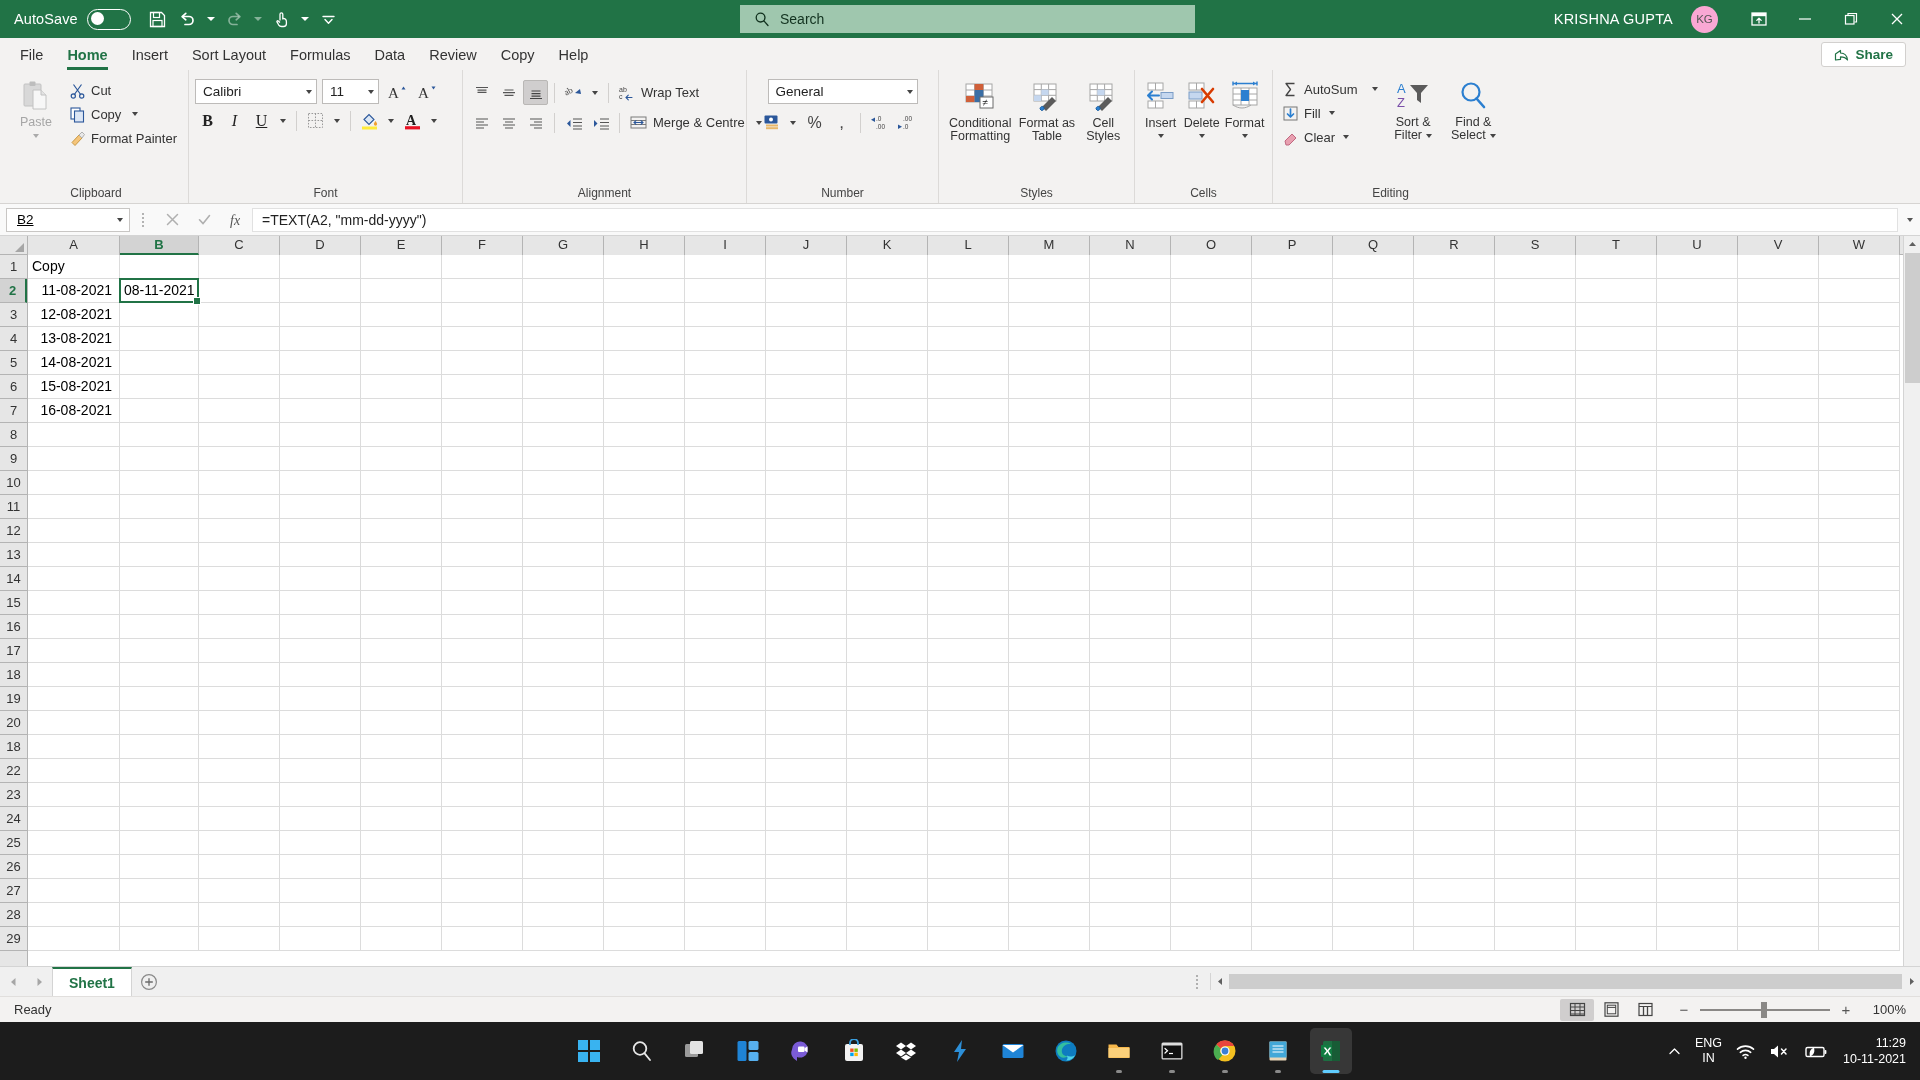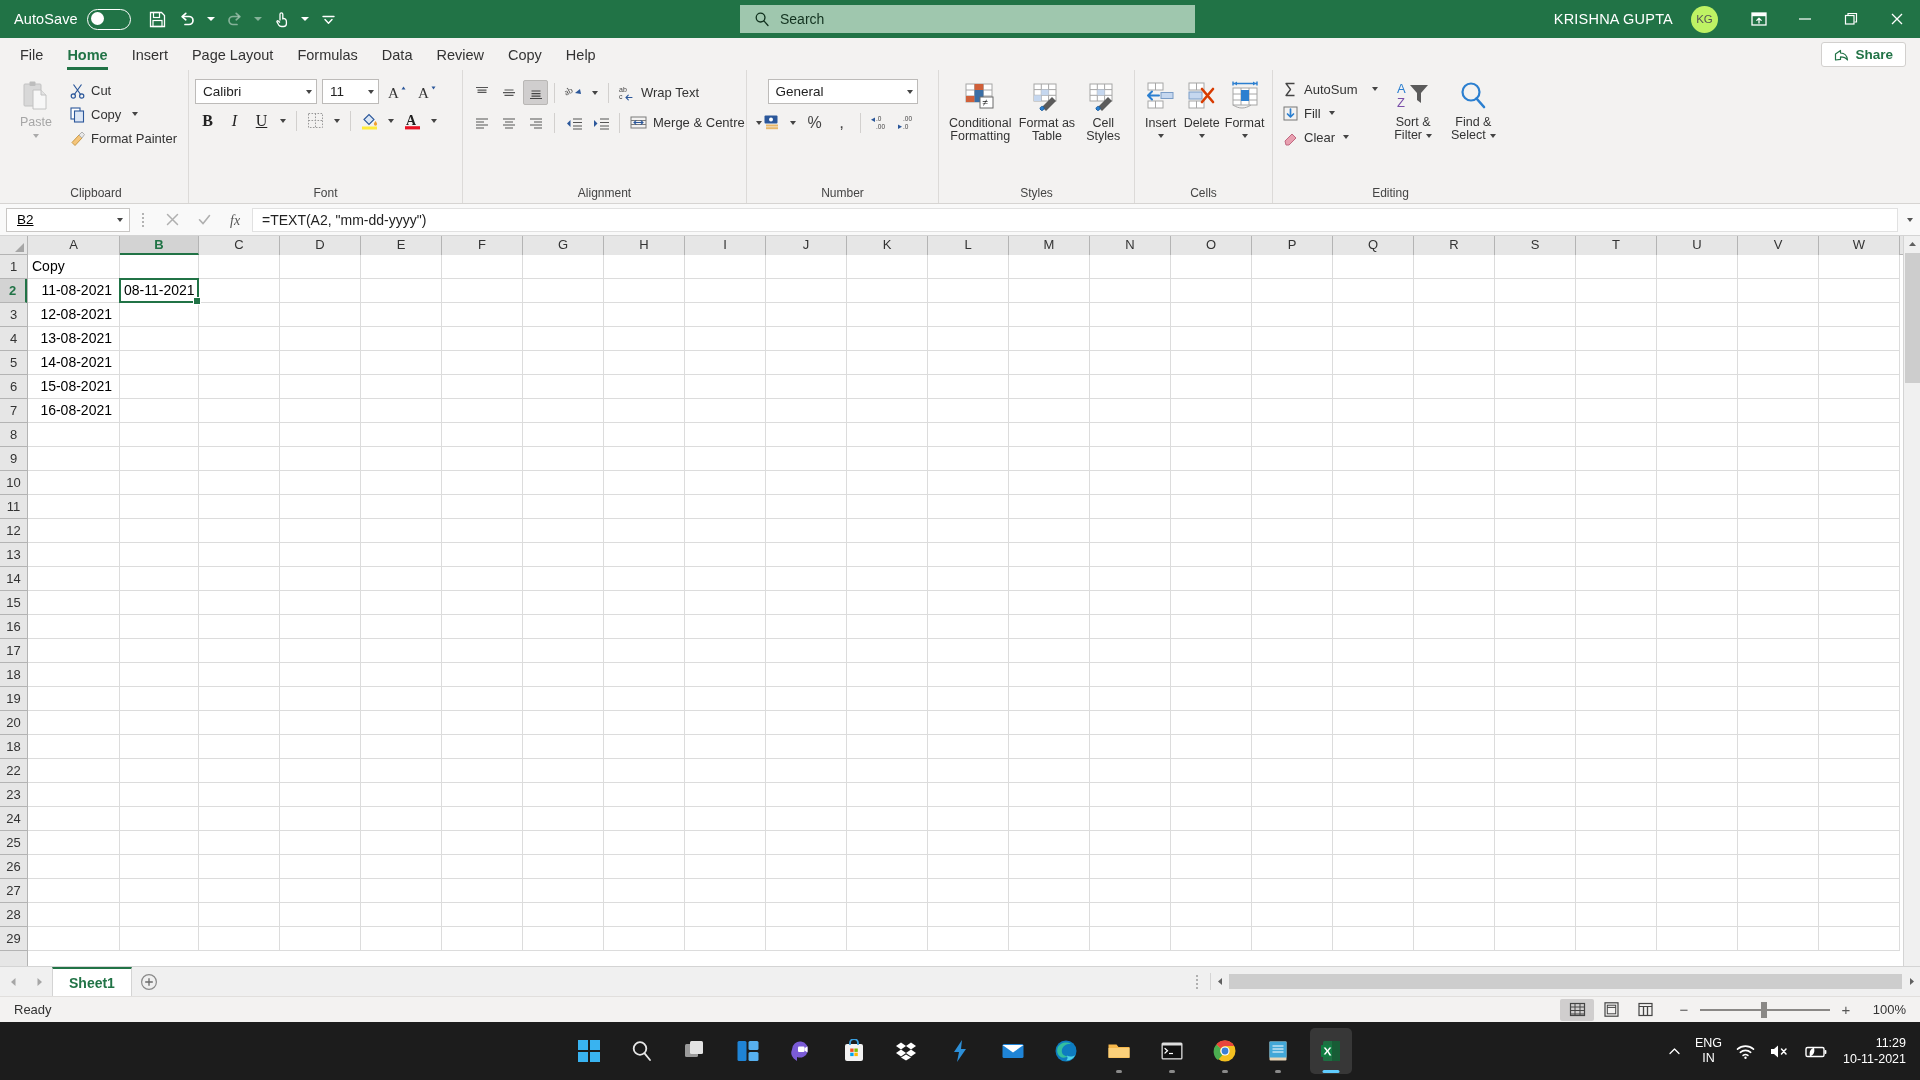--- a/index.html
+++ b/index.html
@@ -43,21 +43,21 @@
     position: absolute; left: 740px; top: 5px; width: 455px; height: 28px;
     background: #9fc7ae; display: flex; align-items: center; gap: 10px;
     padding-left: 14px; cursor: text;
   }
   .searchbox .ph { font-size: 14px; color: #12321f; }
   .tb-right {
     position: absolute; right: 0; top: 0; height: 38px; display: flex; align-items: center;
   }
   .user-name { font-size: 14.5px; margin-right: 18px; letter-spacing: .2px; }
   .avatar {
-    width: 27px; height: 27px; border-radius: 50%; background: #bef264; color: #555;
+    width: 27px; height: 27px; border-radius: 50%; background: #f9a8d4; color: #555;
     font-size: 11.5px; display: flex; align-items: center; justify-content: center;
     margin-right: 18px; cursor: pointer;
   }
   .wbtn { width: 46px; height: 38px; display: flex; align-items: center; justify-content: center; cursor: pointer; }
 
   
   .tabsbar {
     height: 32px; background: #f3f2f1; display: flex; align-items: flex-end;
     flex: 0 0 32px; position: relative; padding-left: 8px;
   }
@@ -320,21 +320,21 @@
             <path d="M2 2l10 10M12 2L2 12" stroke="#fff" stroke-width="1.3"></path>
           </svg>
       </div>
     </div>
   </div>
 
   <div class="tabsbar">
     <div class="rtab">File</div>
     <div class="rtab active">Home</div>
     <div class="rtab">Insert</div>
-    <div class="rtab">Page Layout</div>
+    <div class="rtab">Sort Layout</div>
     <div class="rtab">Formulas</div>
     <div class="rtab">Data</div>
     <div class="rtab">Review</div>
     <div class="rtab">Copy</div>
     <div class="rtab">Help</div>
     <div class="share-btn">
       <svg width="15" height="14" viewBox="0 0 15 14">
         <path d="M1.5 12V6l5-3.5V5c4 0 6.5 2.6 7 7-1.6-2.4-3.8-3.2-7-3.2v2.6z" fill="none" stroke="#217346" stroke-width="1.2" stroke-linejoin="round"></path>
       </svg>
       <span>Share</span>

